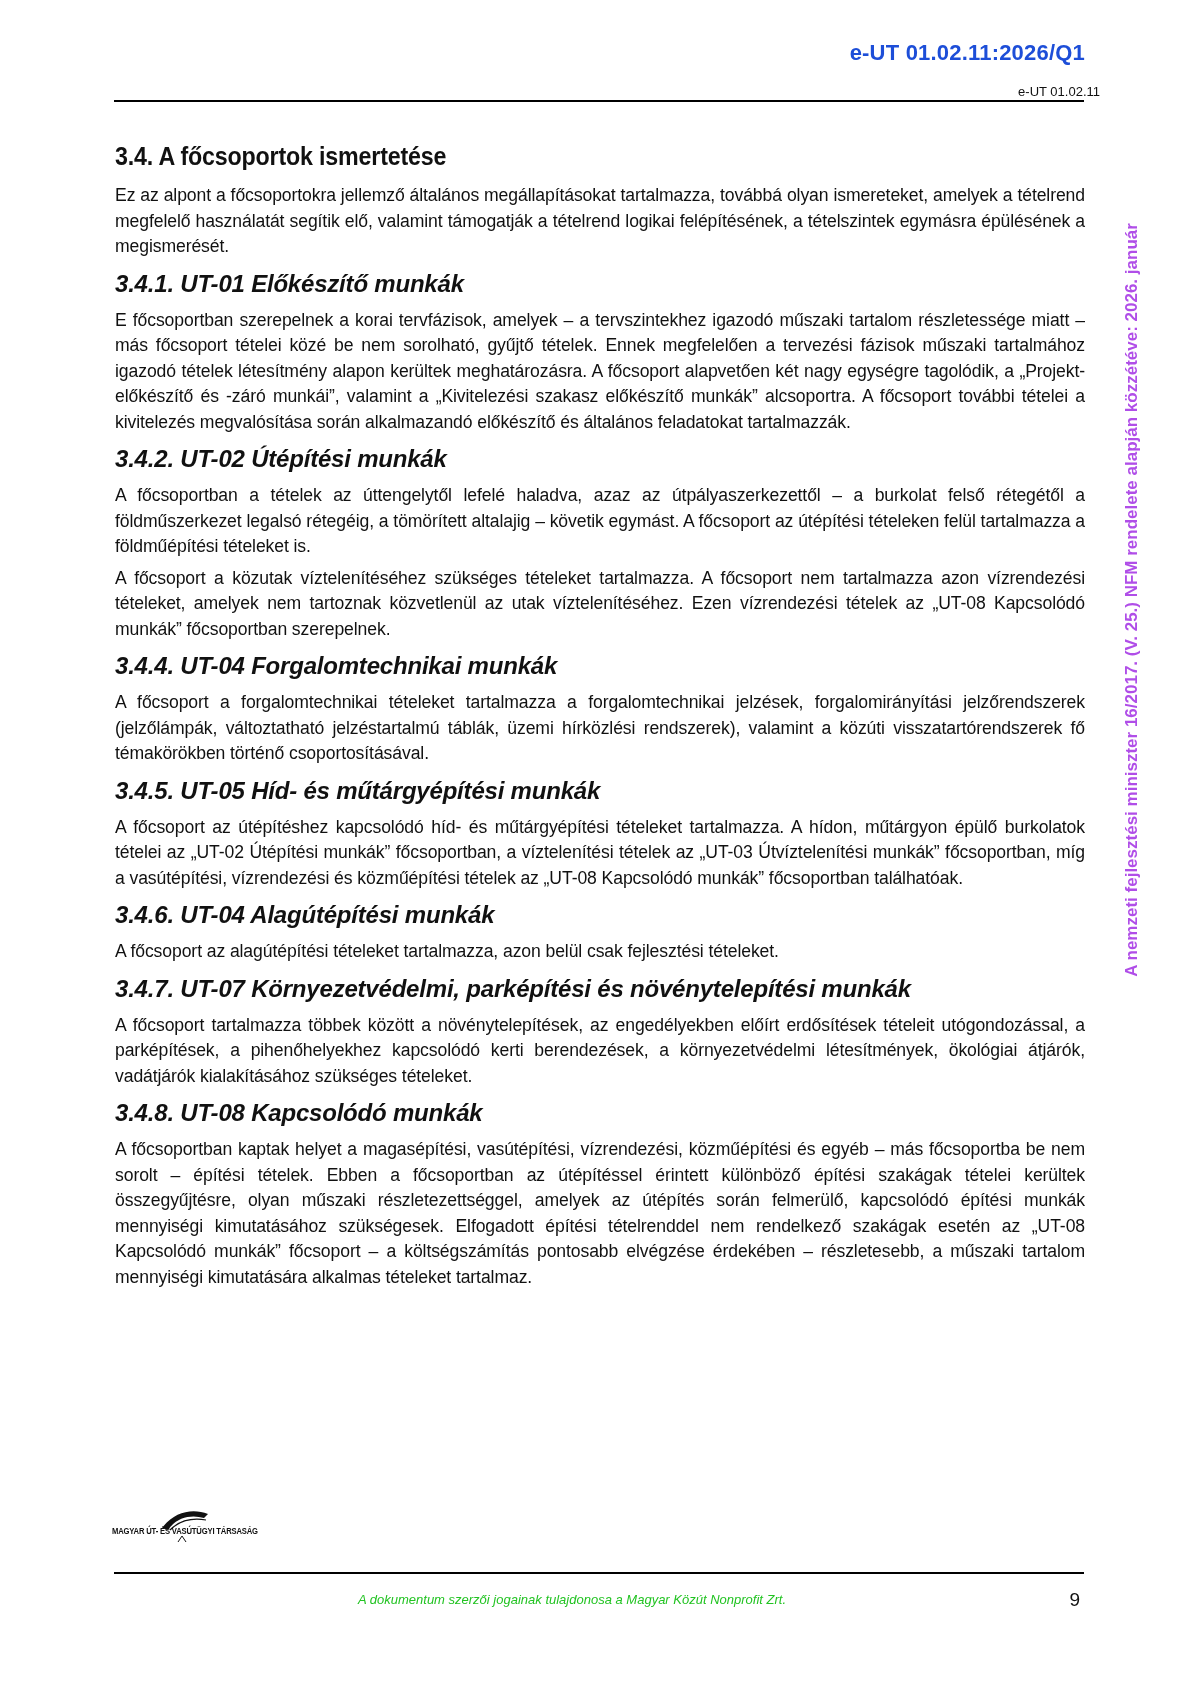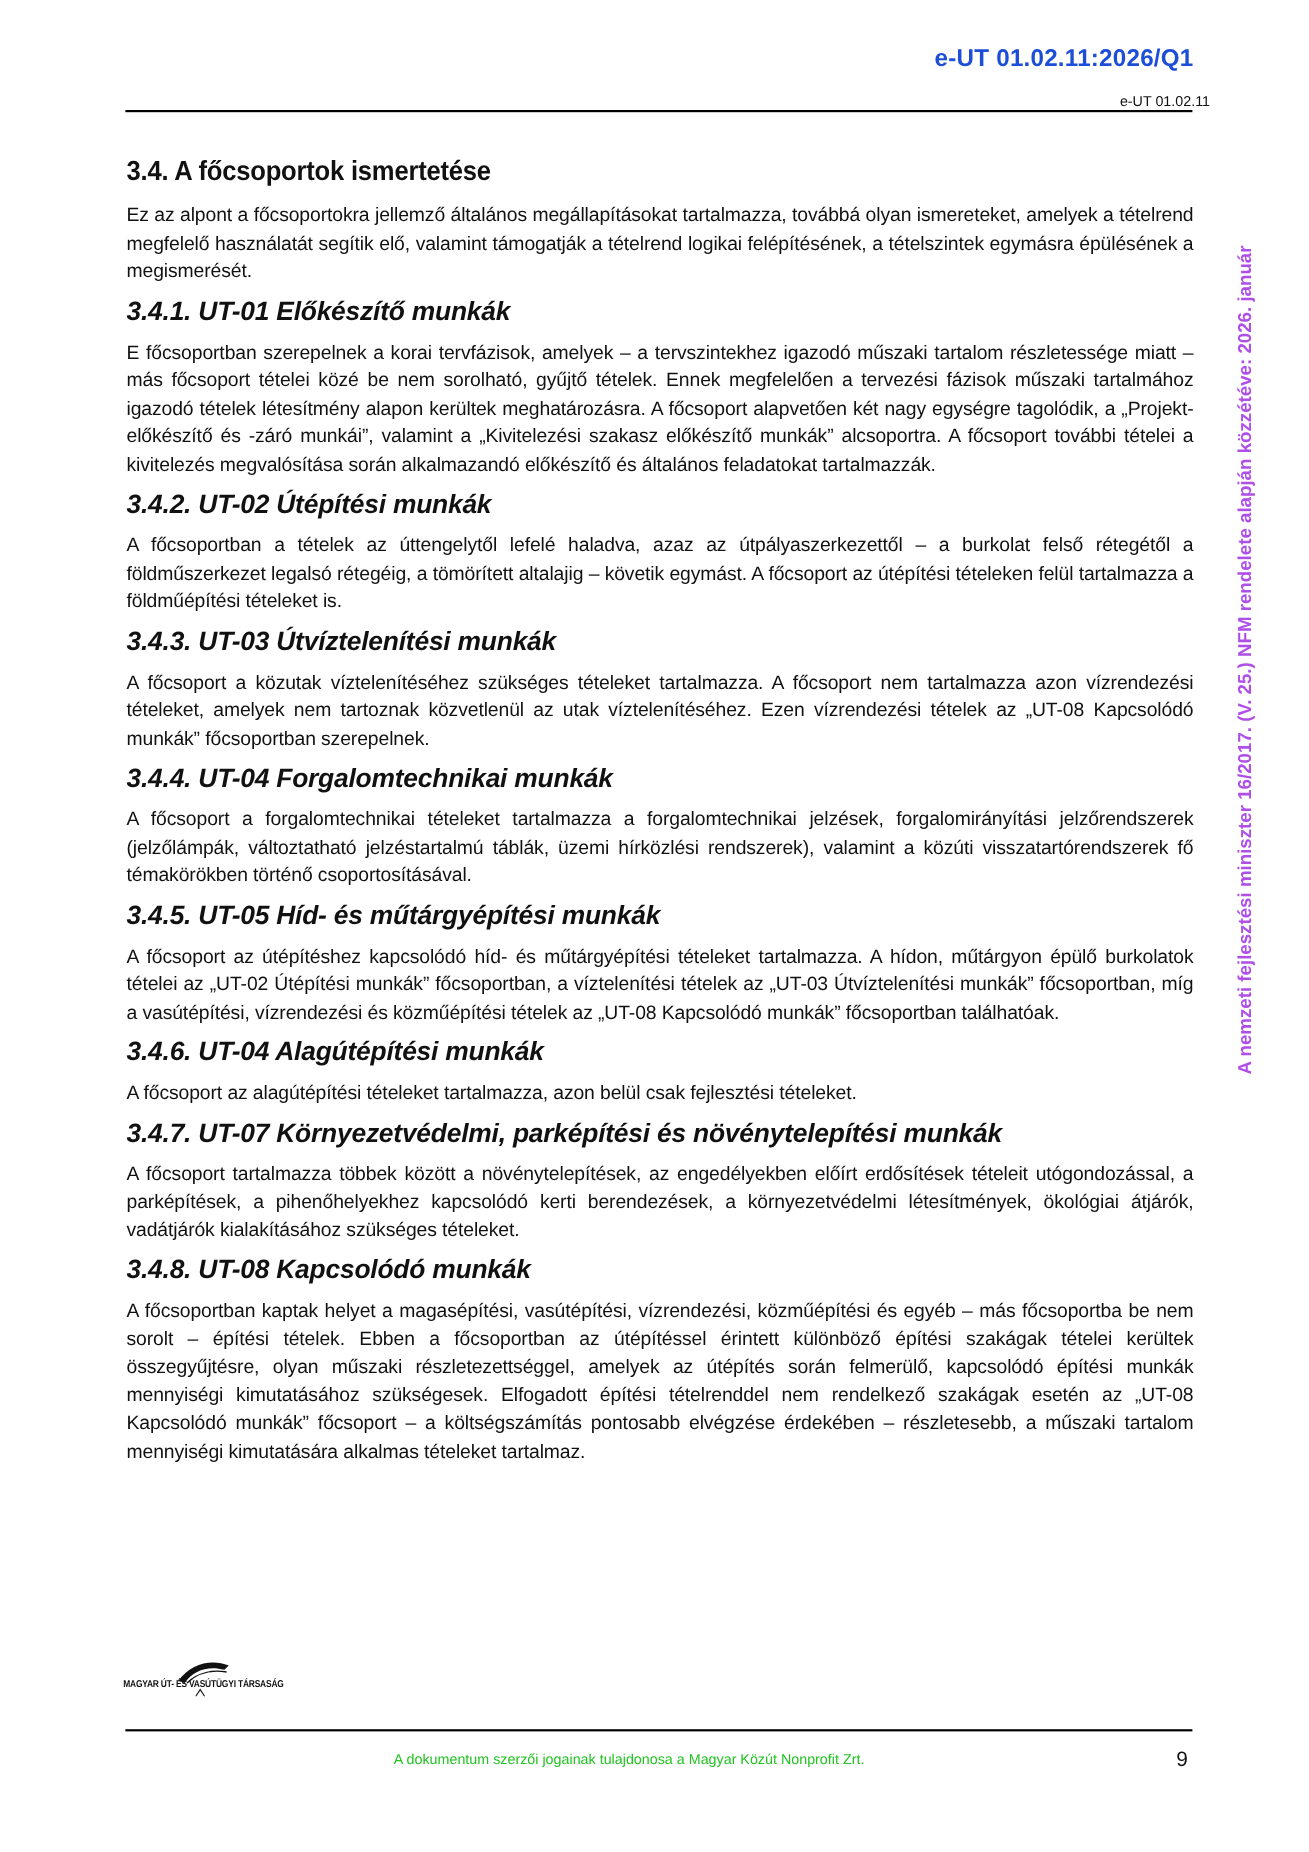--- a/index.html
+++ b/index.html
@@ -16,41 +16,40 @@
   h2.sub { font-size: 24px; font-weight: bold; font-style: italic; margin: 10px 0 10px 0;
            letter-spacing: -0.2px; white-space: nowrap; }
   p.body { font-size: 17.6px; line-height: 25.5px; margin: 0 0 6px 0; text-align: justify;
            letter-spacing: -0.1px; }
   .side-note { position: absolute; left: 1132px; top: 600px; transform: translate(-50%, -50%) rotate(-90deg);
                white-space: nowrap; font-weight: bold; font-size: 17px; color: #b04ee8; }
   .footer-rule { position: absolute; left: 114px; width: 970px; top: 1572px; border-top: 2px solid #000; }
   .footer-logo { position: absolute; left: 112px; top: 1506px; width: 160px; height: 40px; }
   .footer-logo-text { position: absolute; left: 0; top: 20px; font-size: 9px; font-weight: bold;
                       letter-spacing: -0.2px; white-space: nowrap; transform: scaleX(0.85); transform-origin: left; }
-  .footer-copy { position: absolute; left: 358px; top: 1592px; font-size: 13px; color: #22c322; }
+  .footer-copy { position: absolute; left: 358px; top: 1592px; font-size: 13px; font-style: italic; color: #22c322; }
   .page-number { position: absolute; right: 110px; top: 1589px; font-size: 19px; color: #111; }
 </style>
 </head>
 <body>
 
 <div class="header-code">e-UT 01.02.11:2026/Q1</div>
 <div class="header-sub">e-UT 01.02.11</div>
 <div class="header-rule"></div>
 
 <div class="content">
   <h1 class="section">3.4. A főcsoportok ismertetése</h1>
   <p class="body">Ez az alpont a főcsoportokra jellemző általános megállapításokat tartalmazza, továbbá olyan ismereteket, amelyek a tételrend megfelelő használatát segítik elő, valamint támogatják a tételrend logikai felépítésének, a tételszintek egymásra épülésének a megismerését.</p>
 
   <h2 class="sub">3.4.1. UT-01 Előkészítő munkák</h2>
   <p class="body">E főcsoportban szerepelnek a korai tervfázisok, amelyek – a tervszintekhez igazodó műszaki tartalom részletessége miatt – más főcsoport tételei közé be nem sorolható, gyűjtő tételek. Ennek megfelelően a tervezési fázisok műszaki tartalmához igazodó tételek létesítmény alapon kerültek meghatározásra. A főcsoport alapvetően két nagy egységre tagolódik, a „Projekt-előkészítő és -záró munkái”, valamint a „Kivitelezési szakasz előkészítő munkák” alcsoportra. A főcsoport további tételei a kivitelezés megvalósítása során alkalmazandó előkészítő és általános feladatokat tartalmazzák.</p>
 
   <h2 class="sub">3.4.2. UT-02 Útépítési munkák</h2>
   <p class="body">A főcsoportban a tételek az úttengelytől lefelé haladva, azaz az útpályaszerkezettől – a burkolat felső rétegétől a földműszerkezet legalsó rétegéig, a tömörített altalajig – követik egymást. A főcsoport az útépítési tételeken felül tartalmazza a földműépítési tételeket is.</p>
 
-  <h2 class="sub">3.4.3. UT-03 Útvíztelenítési munkák</h2>
   <p class="body">A főcsoport a közutak víztelenítéséhez szükséges tételeket tartalmazza. A főcsoport nem tartalmazza azon vízrendezési tételeket, amelyek nem tartoznak közvetlenül az utak víztelenítéséhez. Ezen vízrendezési tételek az „UT-08 Kapcsolódó munkák” főcsoportban szerepelnek.</p>
 
   <h2 class="sub">3.4.4. UT-04 Forgalomtechnikai munkák</h2>
   <p class="body">A főcsoport a forgalomtechnikai tételeket tartalmazza a forgalomtechnikai jelzések, forgalomirányítási jelzőrendszerek (jelzőlámpák, változtatható jelzéstartalmú táblák, üzemi hírközlési rendszerek), valamint a közúti visszatartórendszerek fő témakörökben történő csoportosításával.</p>
 
   <h2 class="sub">3.4.5. UT-05 Híd- és műtárgyépítési munkák</h2>
   <p class="body">A főcsoport az útépítéshez kapcsolódó híd- és műtárgyépítési tételeket tartalmazza. A hídon, műtárgyon épülő burkolatok tételei az „UT-02 Útépítési munkák” főcsoportban, a víztelenítési tételek az „UT-03 Útvíztelenítési munkák” főcsoportban, míg a vasútépítési, vízrendezési és közműépítési tételek az „UT-08 Kapcsolódó munkák” főcsoportban találhatóak.</p>
 
   <h2 class="sub">3.4.6. UT-04 Alagútépítési munkák</h2>
   <p class="body">A főcsoport az alagútépítési tételeket tartalmazza, azon belül csak fejlesztési tételeket.</p>

